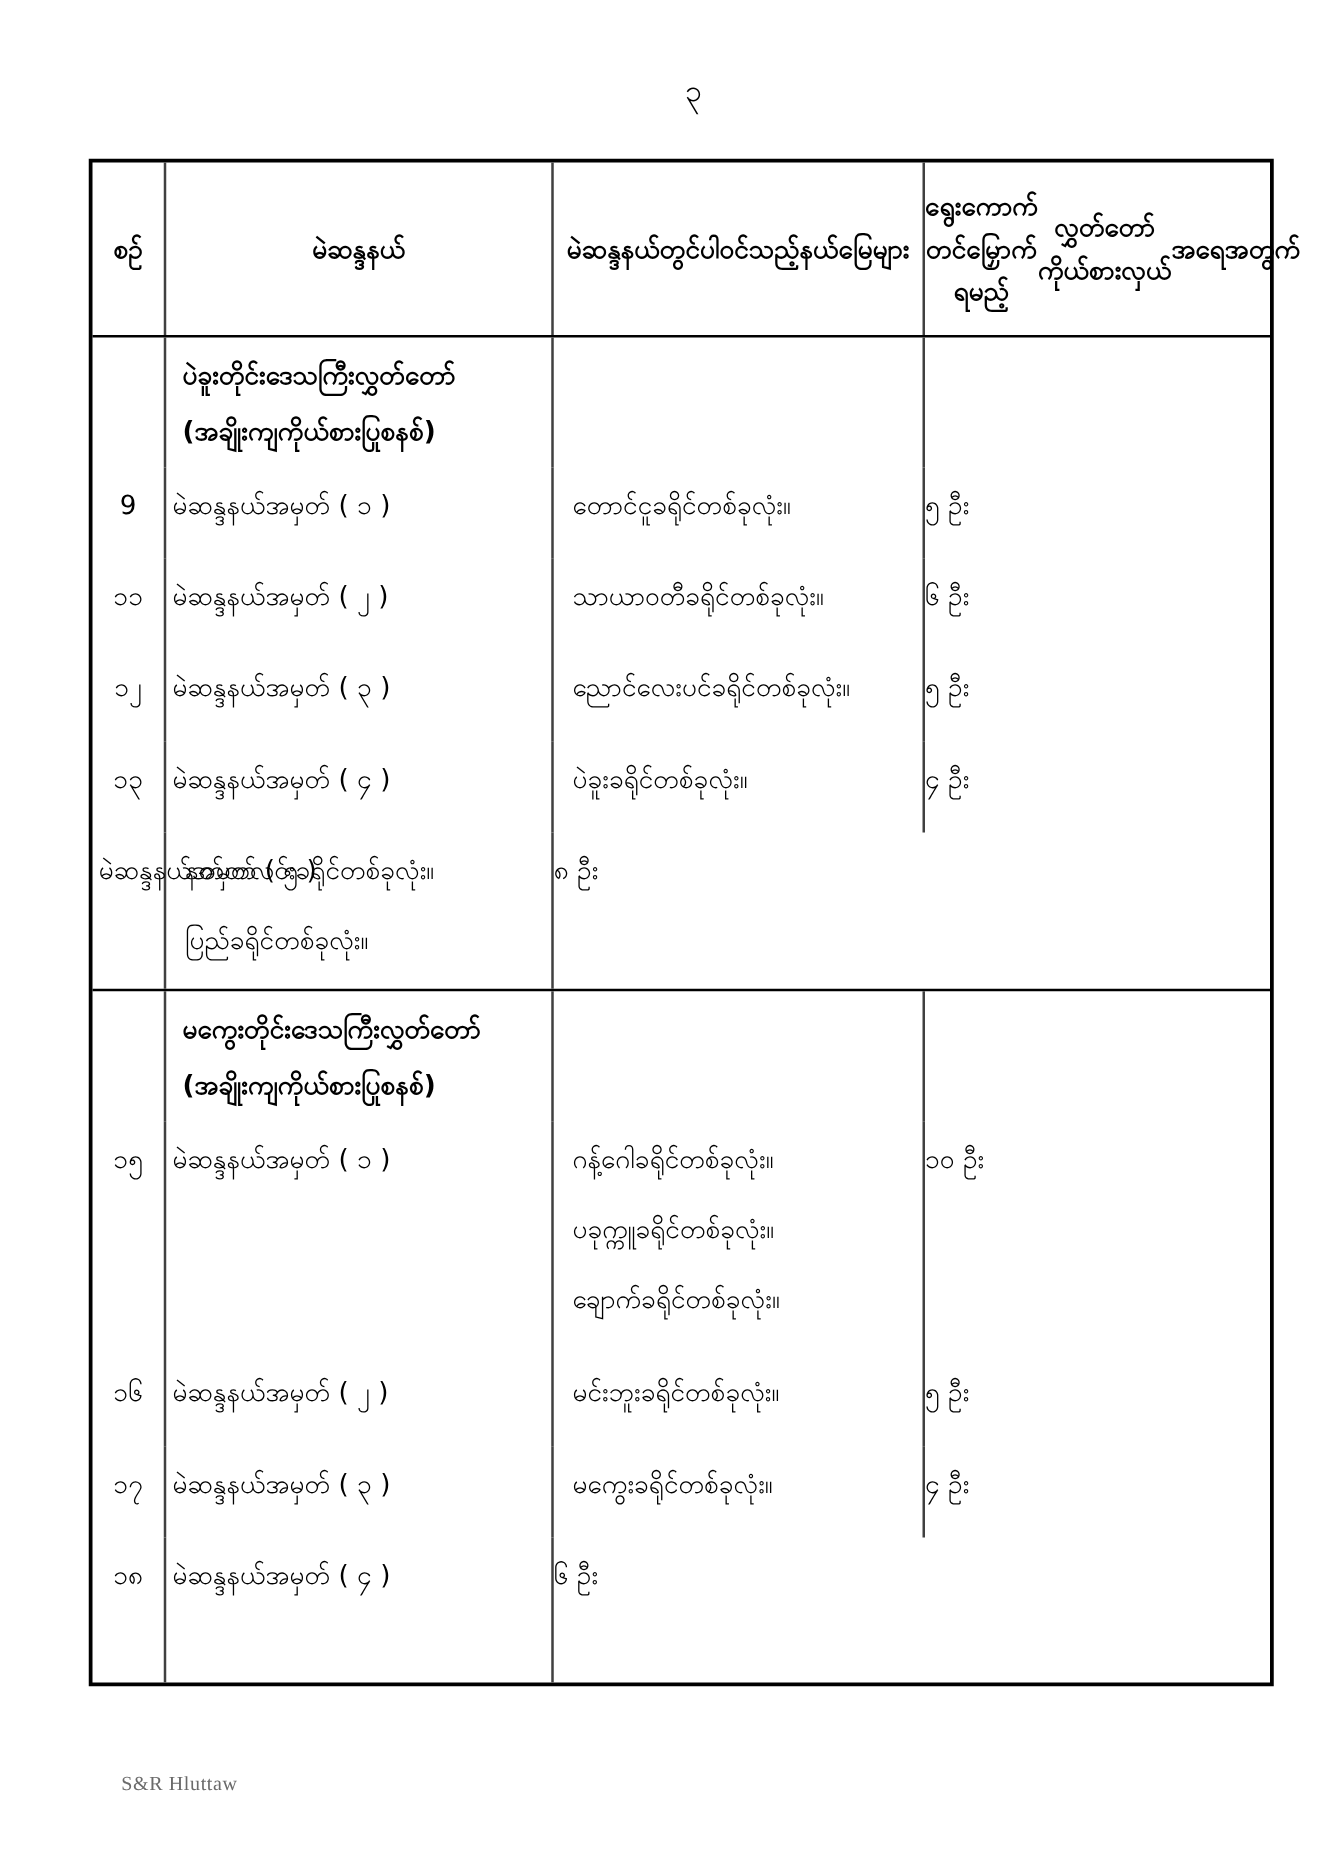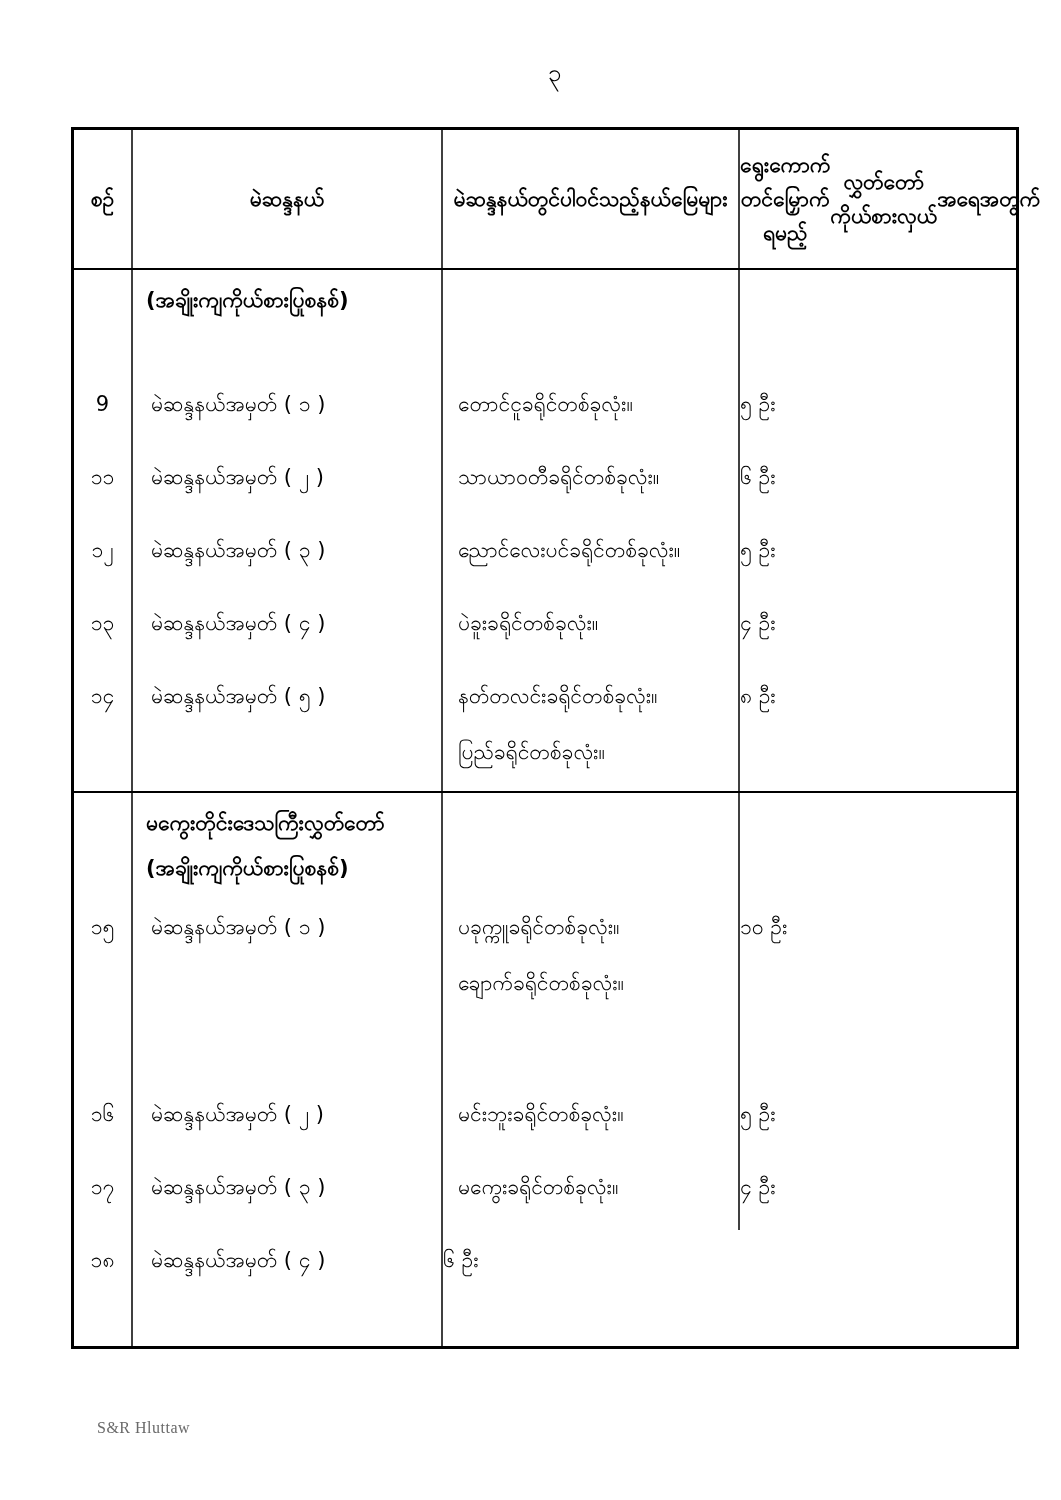--- a/index.html
+++ b/index.html
@@ -27,21 +27,21 @@
     font-weight:bold;line-height:34px;row-gap:10px;text-align:center;
     box-sizing:border-box;
   }
   .bsec{
     display:grid;grid-template-columns:59px 310px 297px 1fr;
   }
   .bsec + .bsec{border-top:2px solid #000;}
   .col-sep{border-right:2px solid #404040;}
   .cell{box-sizing:border-box;overflow:visible;}
   .num-cell{text-align:center;padding-top:13px;line-height:34px;}
-  .cons-cell{padding:13px 0 0 18px;line-height:34px;white-space:nowrap;}
+  .cons-cell{padding:13px 0 0 5px;line-height:34px;white-space:nowrap;}
   .area-cell{padding:13px 12px 0 15px;}
   .area-line{line-height:34px;margin-bottom:22px;white-space:nowrap;}
   .count-cell{text-align:left;padding-top:13px;line-height:34px;}
   .title-cell{padding:13px 0 0 13px;font-weight:bold;}
   .title-line{line-height:34px;margin-bottom:11px;white-space:nowrap;}
   .page-footer{
     position:absolute;left:97px;top:1419px;
     font-family:"Liberation Serif",serif;
     font-size:16px;color:#6a6a6a;letter-spacing:0.5px;
   }
@@ -66,20 +66,21 @@
     <div class="hcell">
       <div>ရွေးကောက်တင်မြှောက်ရမည့်</div>
       <div>လွှတ်တော်ကိုယ်စားလှယ်</div>
       <div>အရေအတွက်</div>
     </div>
   </div>
   <div id="table-body">
       <div class="bsec" style="height: 521px; grid-template-rows: 104px 73px 73px 73px 73px 1fr;">
         <div class="cell col-sep"></div>
         <div class="cell col-sep title-cell">
+          <div class="title-line">ပဲခူးတိုင်းဒေသကြီးလွှတ်တော်</div>
           <div class="title-line">(အချိုးကျကိုယ်စားပြုစနစ်)</div>
         </div>
         <div class="cell col-sep"></div>
         <div class="cell"></div>
         <div class="cell col-sep num-cell">9</div>
         <div class="cell col-sep cons-cell">မဲဆန္ဒနယ်အမှတ် ( ၁ )</div>
         <div class="cell col-sep area-cell">
           <div class="area-line">တောင်ငူခရိုင်တစ်ခုလုံး။</div>
         </div>
         <div class="cell count-cell">၅ ဦး</div>
@@ -94,39 +95,39 @@
         <div class="cell col-sep area-cell">
           <div class="area-line">ညောင်လေးပင်ခရိုင်တစ်ခုလုံး။</div>
         </div>
         <div class="cell count-cell">၅ ဦး</div>
         <div class="cell col-sep num-cell">၁၃</div>
         <div class="cell col-sep cons-cell">မဲဆန္ဒနယ်အမှတ် ( ၄ )</div>
         <div class="cell col-sep area-cell">
           <div class="area-line">ပဲခူးခရိုင်တစ်ခုလုံး။</div>
         </div>
         <div class="cell count-cell">၄ ဦး</div>
-        <div class="cell col-sep num-cell">၁၄</div>
         <div class="cell col-sep cons-cell">မဲဆန္ဒနယ်အမှတ် ( ၅ )</div>
         <div class="cell col-sep area-cell">
           <div class="area-line">နတ်တလင်းခရိုင်တစ်ခုလုံး။</div>
           <div class="area-line">ပြည်ခရိုင်တစ်ခုလုံး။</div>
         </div>
         <div class="cell count-cell">၈ ဦး</div>
       </div>
       <div class="bsec" style="height: 553px; grid-template-rows: 104px 187px 73px 73px 1fr;">
         <div class="cell col-sep"></div>
         <div class="cell col-sep title-cell">
           <div class="title-line">မကွေးတိုင်းဒေသကြီးလွှတ်တော်</div>
           <div class="title-line">(အချိုးကျကိုယ်စားပြုစနစ်)</div>
         </div>
         <div class="cell col-sep"></div>
         <div class="cell"></div>
         <div class="cell col-sep num-cell">၁၅</div>
         <div class="cell col-sep cons-cell">မဲဆန္ဒနယ်အမှတ် ( ၁ )</div>
         <div class="cell col-sep area-cell">
+          <div class="area-line">ဂန့်ဂေါခရိုင်တစ်ခုလုံး။</div>
           <div class="area-line">ပခုက္ကူခရိုင်တစ်ခုလုံး။</div>
           <div class="area-line">ချောက်ခရိုင်တစ်ခုလုံး။</div>
         </div>
         <div class="cell count-cell">၁၀ ဦး</div>
         <div class="cell col-sep num-cell">၁၆</div>
         <div class="cell col-sep cons-cell">မဲဆန္ဒနယ်အမှတ် ( ၂ )</div>
         <div class="cell col-sep area-cell">
           <div class="area-line">မင်းဘူးခရိုင်တစ်ခုလုံး။</div>
         </div>
         <div class="cell count-cell">၅ ဦး</div>

